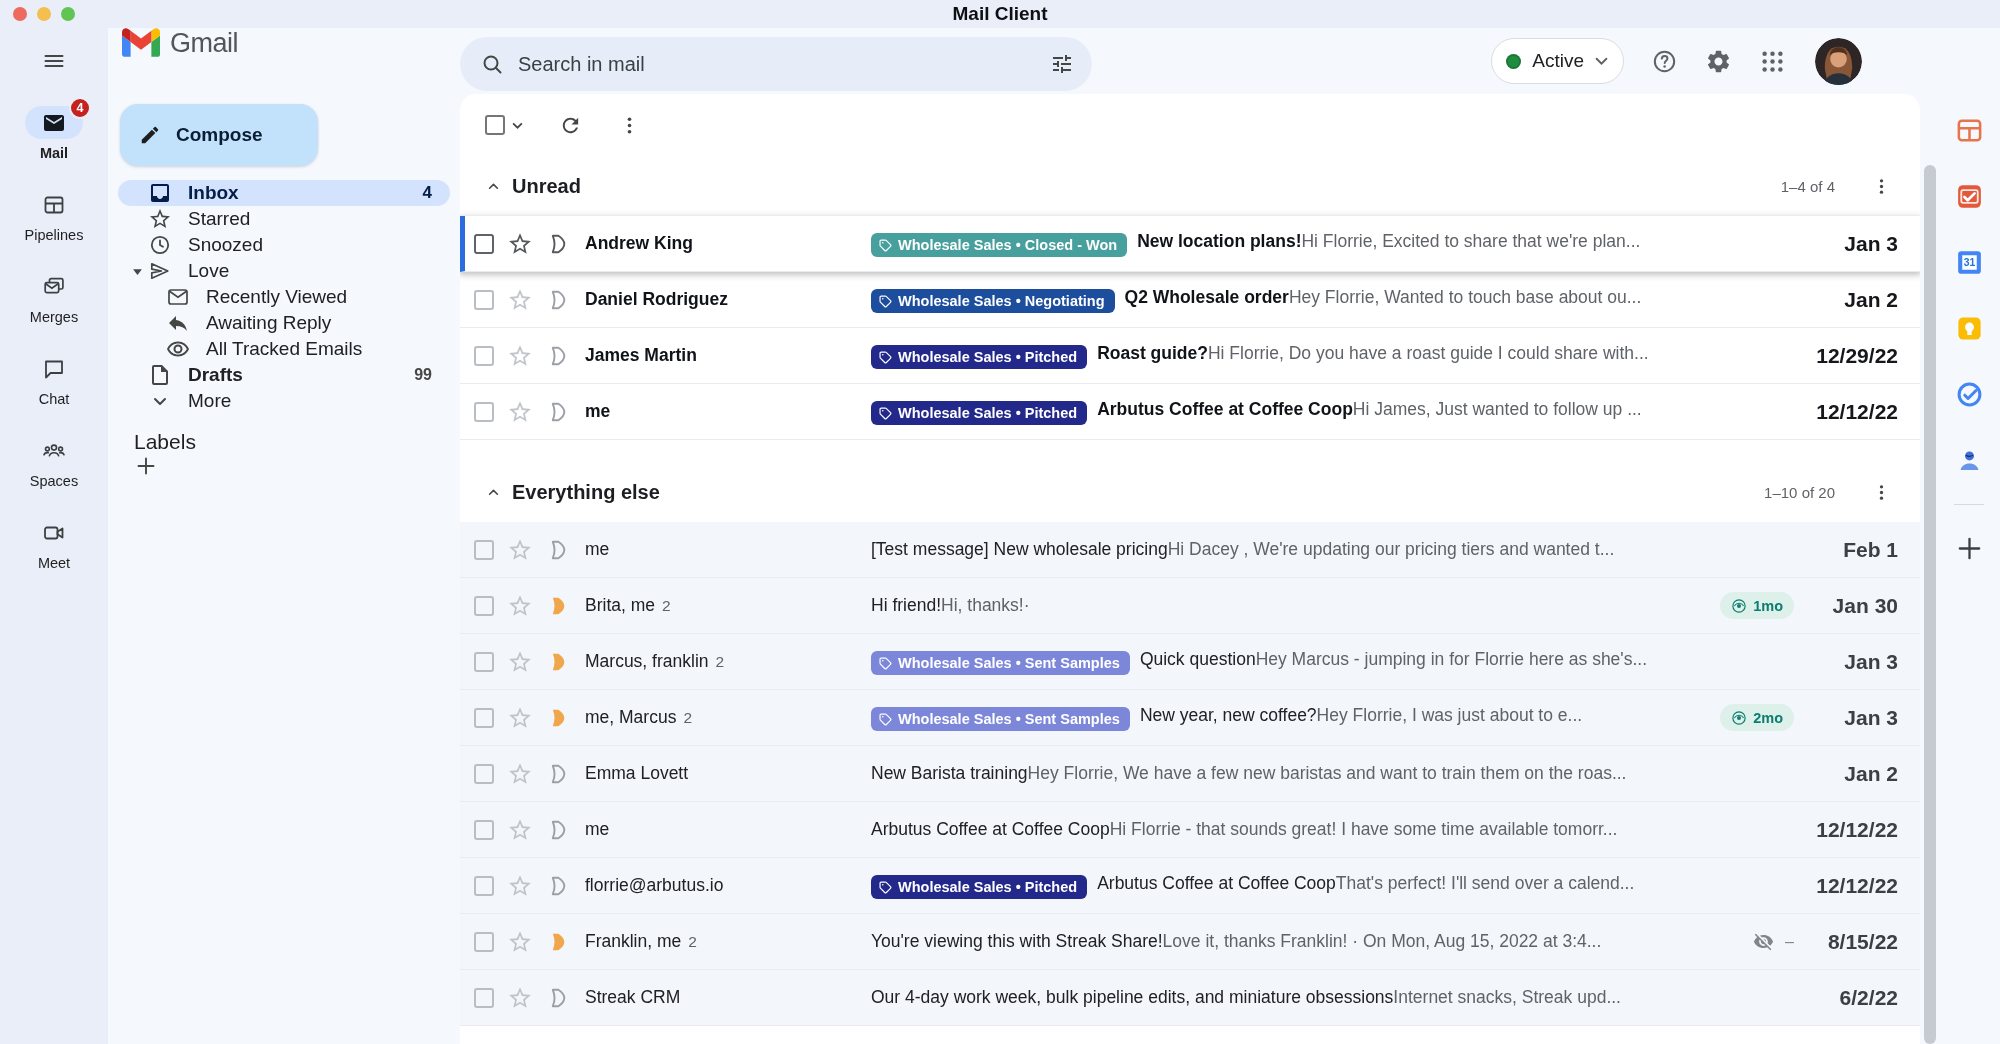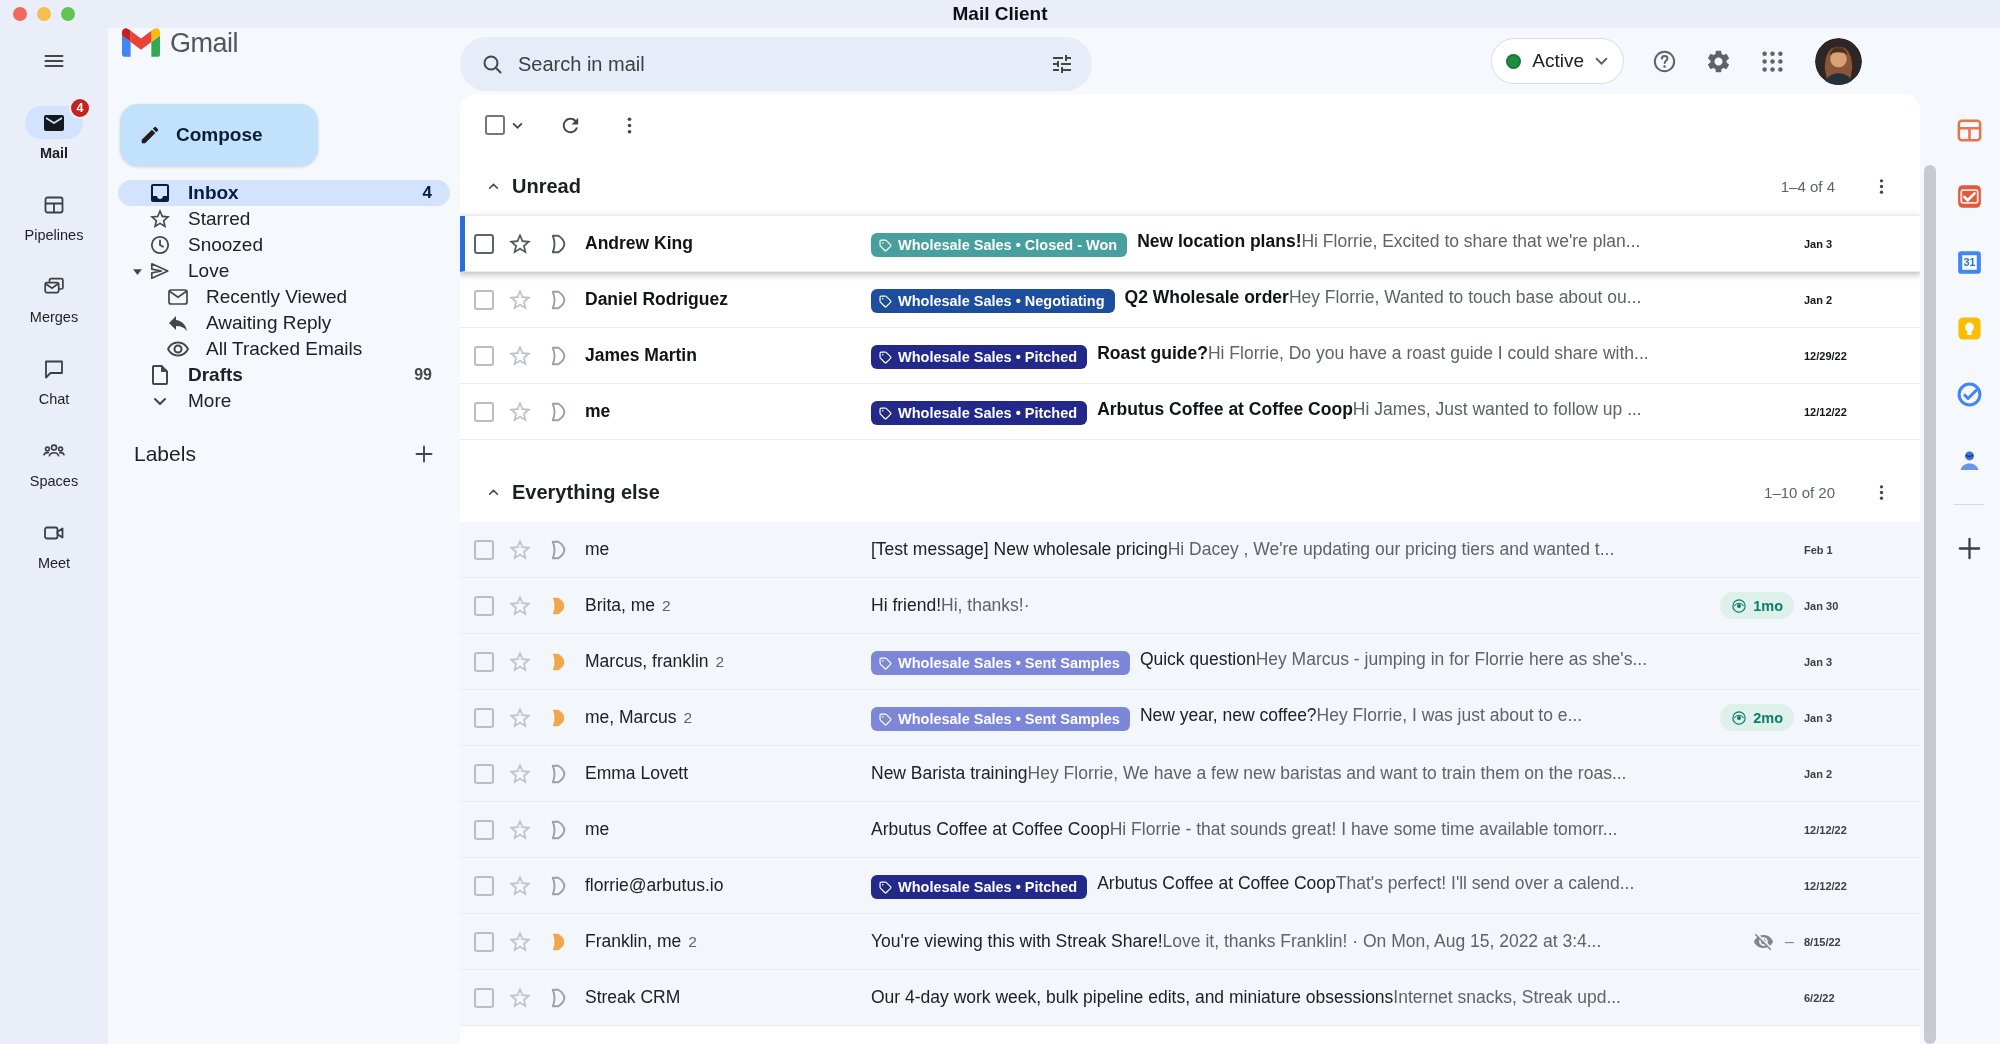--- a/index.html
+++ b/index.html
@@ -43,21 +43,21 @@
   .nav-list { display:flex; flex-direction:column; padding:0 10px 0 10px; }
   .nav-item { height:26px; display:flex; align-items:center; border-radius:22px; padding:0 18px 0 8px; cursor:pointer; font-size:19px; color:#202124; }
   .nav-item .expander { width:22px; display:flex; align-items:center; justify-content:center; flex-shrink:0; }
   .nav-item .nico { width:24px; height:24px; margin-right:16px; color:#444746; flex-shrink:0; }
   .nav-item.active { background:#d3e3fd; font-weight:700; color:#041e49; }
   .nav-item.active .nico { color:#041e49; }
   .nav-item.bold { font-weight:700; }
   .nav-item.sub { padding-left:26px; }
   .nav-count { margin-left:auto; font-size:16px; color:#444746; }
   .nav-item.active .nav-count { font-weight:700; color:#041e49; font-size:17px; }
-  .labels-row { margin-top:28px; padding:0 24px 0 26px; display:flex; align-items:flex-start; }
+  .labels-row { margin-top:16px; padding:0 24px 0 26px; display:flex; align-items:flex-start;flex-direction:column; }
   .labels-title { font-size:21px; font-weight:500; color:#1f1f1f; flex:1; }
   .labels-add { width:24px; height:24px; color:#444746; cursor:pointer; }
   
   .main { flex:1; min-width:0; display:flex; flex-direction:column; position:relative; }
   .header-row { height:66px; display:flex; align-items:center; padding-right:138px; }
   .search { width:632px; height:54px; border-radius:28px; background:#e7edf8; display:flex; align-items:center;
     padding:0 8px 0 20px; margin-top:6px; }
   .search .sic { width:24px; height:24px; color:#444746; flex-shrink:0; cursor:pointer; }
   .search input { flex:1; border:none; outline:none; background:transparent; font-size:20px; color:#202124; padding:0 14px;
     font-family:"Liberation Sans","DejaVu Sans",sans-serif; }
@@ -100,21 +100,21 @@
     padding:4px 10px 4px 7px; margin-right:10px; vertical-align:-5px; cursor:pointer; }
   .badge .ic { width:14px; height:14px; display:flex; }
   .subject { color:#202124; }
   .row.unread .subject { font-weight:700; color:#101317; }
   .snippet { color:#5f6368; }
   .viewpill { flex-shrink:0; display:flex; align-items:center; gap:6px; height:27px; border-radius:14px; background:#def0ea;
     color:#0c7d6e; font-size:14.5px; font-weight:700; padding:0 11px; margin-left:14px; }
   .viewpill .ic { width:16px; height:16px; display:flex; }
   .muted { flex-shrink:0; display:flex; align-items:center; gap:11px; color:#80868b; margin-left:14px; font-size:16px; }
   .muted .ic { width:21px; height:21px; display:flex; }
-  .date { width:94px; font-size:11px; color:#3c4043; font-weight:600; flex-shrink:0; margin-left:10px; }
+  .date { width:94px; text-align:right; font-size:21px; color:#3c4043; font-weight:600; flex-shrink:0; margin-left:10px; }
   .row.unread .date { color:#15171b; font-weight:700; }
   .row.selected { border-left:5px solid #2b6de0; padding-left:9px; box-shadow:0 2px 6px 1px rgba(64,68,72,.32); z-index:2; background:#fff; }
   .row.selected .cbx { border-color:#5f6368; }
   .row.selected .star, .row.selected .streak { color:#55585c; }
   
   .scrollbar { position:absolute; top:165px; right:64px; width:12px; bottom:0; background:#c6cad1; border-radius:7px; z-index:4; cursor:pointer; }
   .addons { position:absolute; top:28px; right:0; bottom:0; width:62px; background:#f5f8fd; display:flex; flex-direction:column;
     align-items:center; padding-top:88px; gap:37px; z-index:3; }
   .addon { width:29px; height:29px; cursor:pointer; display:flex; }
   .addon-divider { width:30px; height:1px; background:#d5d9e0; margin:-8px 0; }

